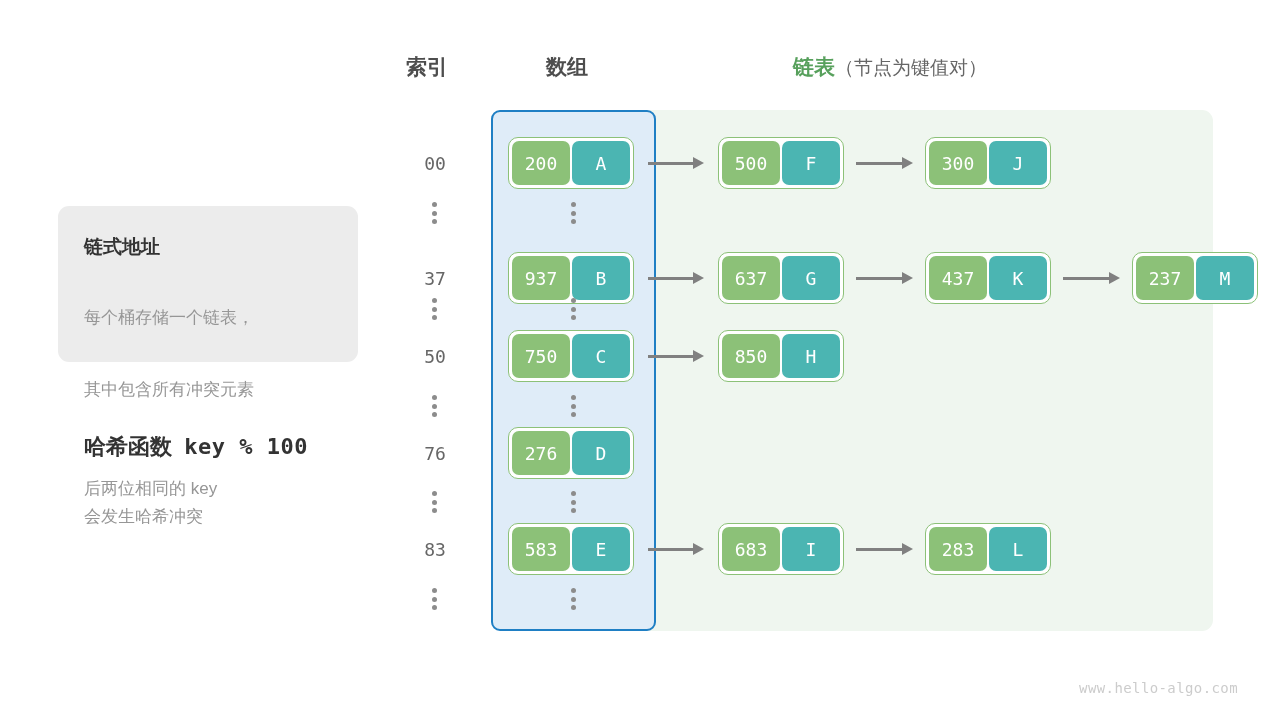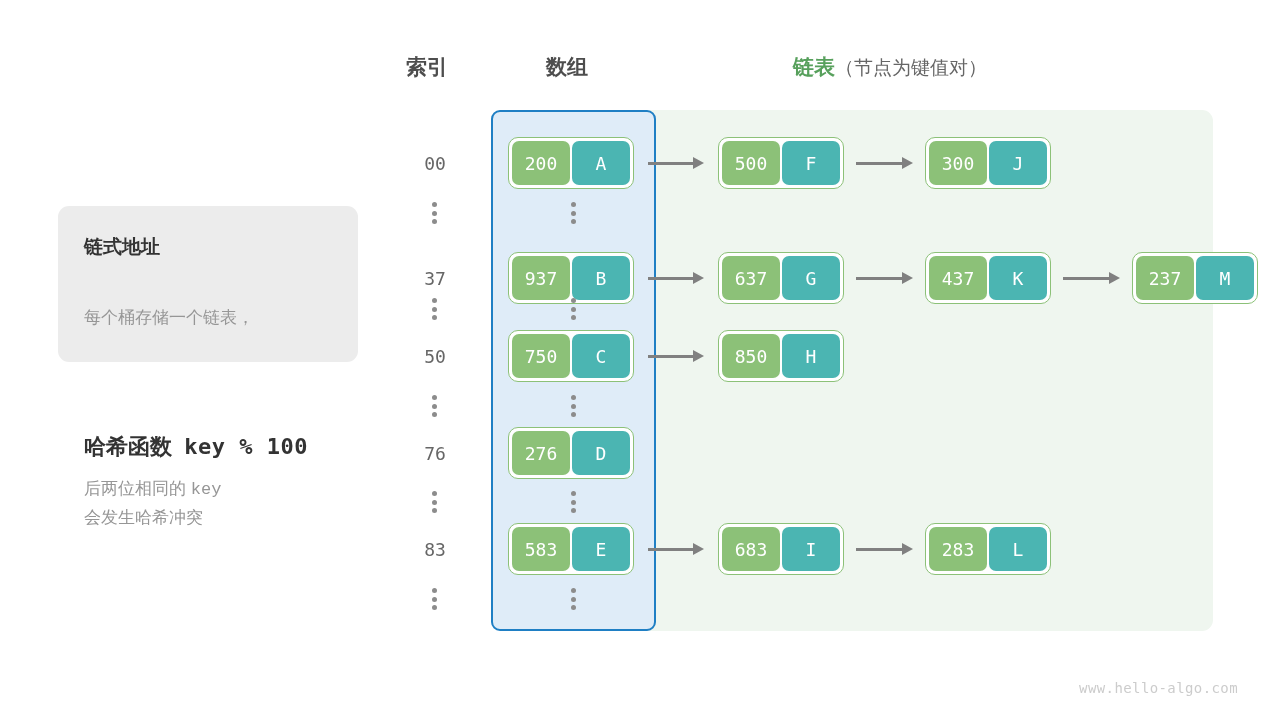--- a/index.html
+++ b/index.html
@@ -82,21 +82,21 @@
     font-weight: bold;
     letter-spacing: 0.5px;
   }
   .note-block .note-line {
     font-size: 17px;
     color: #969696;
     line-height: 1.66;
     white-space: nowrap;
   }
   .note-block .note-line .mono {
-    font-family: Liberation Mono, monospace;
+    font-family: Liberation Sans, sans-serif;
   }
 
   
   .panel-list {
     position: absolute;
     left: 493px;
     top: 110px;
     width: 720px;
     height: 521px;
     background: #eff6ef;
@@ -228,20 +228,21 @@
 
 <div class="canvas">
 
   <div class="col-header" id="hdr-index">索引</div>
   <div class="col-header" id="hdr-array">数组</div>
   <div class="col-header" id="hdr-list"><span class="hl">链表</span><span class="sub">（节点为键值对）</span></div>
 
   <div class="info-card">
     <div class="title">链式地址</div>
     <div class="body-line">每个桶存储一个链表，</div>
+    <div class="body-line">其中包含所有冲突元素</div>
   </div>
 
   <div class="note-block">
     <div class="note-title"><span>哈希函数</span>&nbsp;&nbsp;<span class="mono">key % 100</span></div>
     <div class="note-line"><span>后两位相同的</span>&nbsp;<span class="mono">key</span></div>
     <div class="note-line">会发生哈希冲突</div>
   </div>
 
   <div class="panel-list"></div>
   <div class="panel-array"></div>

